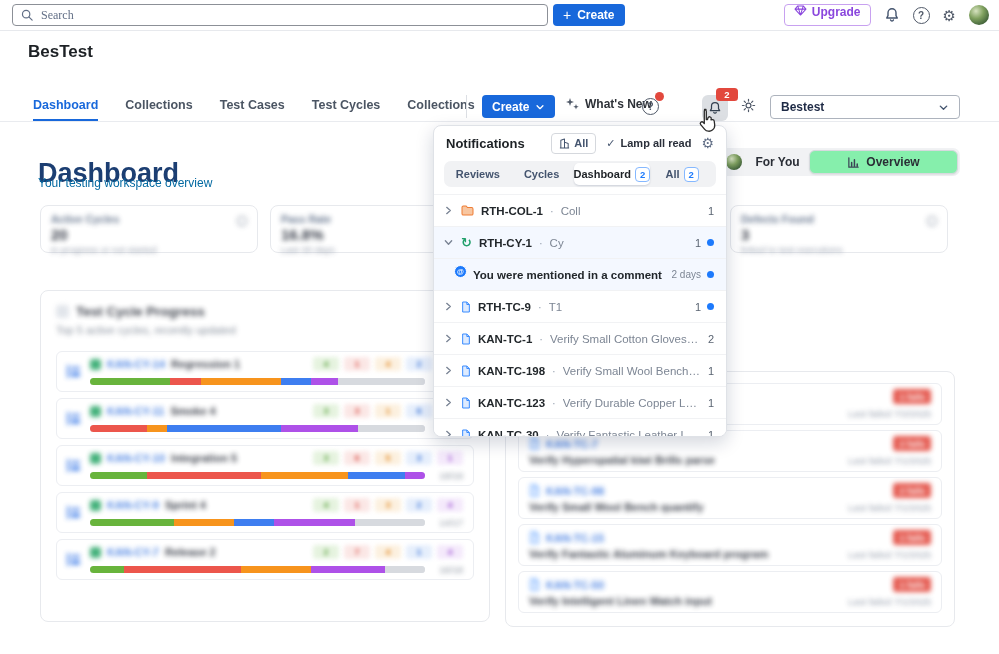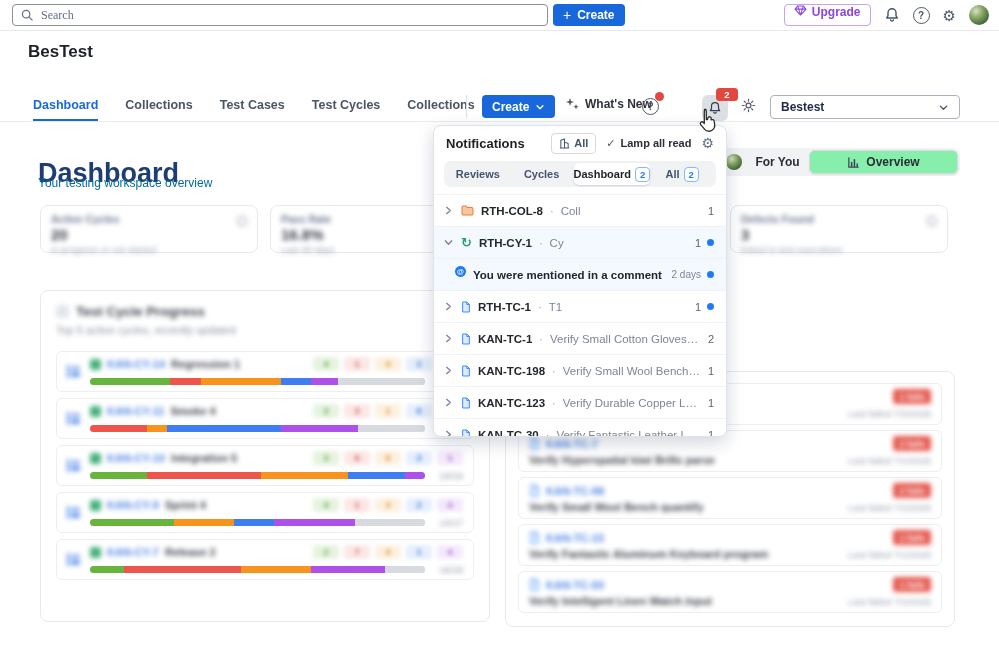--- a/index.html
+++ b/index.html
@@ -594,21 +594,21 @@
       <span class="n-chev">
           <svg width="9" height="9" viewBox="0 0 10 10">
             <path d="M3 1.5L7 5 3 8.5" fill="none" stroke="#7a8494" stroke-width="1.5" stroke-linecap="round" stroke-linejoin="round"></path>
           </svg>
         </span>
       <span>
           <svg width="13" height="11" viewBox="0 0 14 12">
             <path d="M1 2.5C1 1.7 1.7 1 2.5 1h3L7 2.8h4.5c.8 0 1.5.7 1.5 1.5v5.2c0 .8-.7 1.5-1.5 1.5h-9C1.7 11 1 10.3 1 9.5z" fill="#f8c6a0" stroke="#ee7d35" stroke-width="1.1"></path>
           </svg>
         </span>
-      <span class="n-key">RTH-COL-8</span>
+      <span class="n-key">RTH-COL-1</span>
       <span class="n-sep">·</span>
       <span class="n-sub">Coll</span>
       <span class="n-right">
           <span class="n-count">1</span>
         </span>
     </div>
 
     <div class="n-group">
       <div class="n-row">
         <span class="n-chev">
@@ -643,21 +643,21 @@
           <svg width="9" height="9" viewBox="0 0 10 10">
             <path d="M3 1.5L7 5 3 8.5" fill="none" stroke="#7a8494" stroke-width="1.5" stroke-linecap="round" stroke-linejoin="round"></path>
           </svg>
         </span>
       <span>
           <svg width="10" height="12" viewBox="0 0 12 14">
             <path d="M2 1h5l3 3v9H2z" fill="#deebff" stroke="#388bff" stroke-width="1.2" stroke-linejoin="round"></path>
             <path d="M7 1v3h3" fill="none" stroke="#388bff" stroke-width="1.2"></path>
           </svg>
         </span>
-      <span class="n-key">RTH-TC-1</span>
+      <span class="n-key">RTH-TC-9</span>
       <span class="n-sep">·</span>
       <span class="n-sub">T1</span>
       <span class="n-right">
         <span class="n-count">1</span>
         <span class="n-dot"></span>
       </span>
     </div>
 
     <div class="n-row">
       <span class="n-chev">

